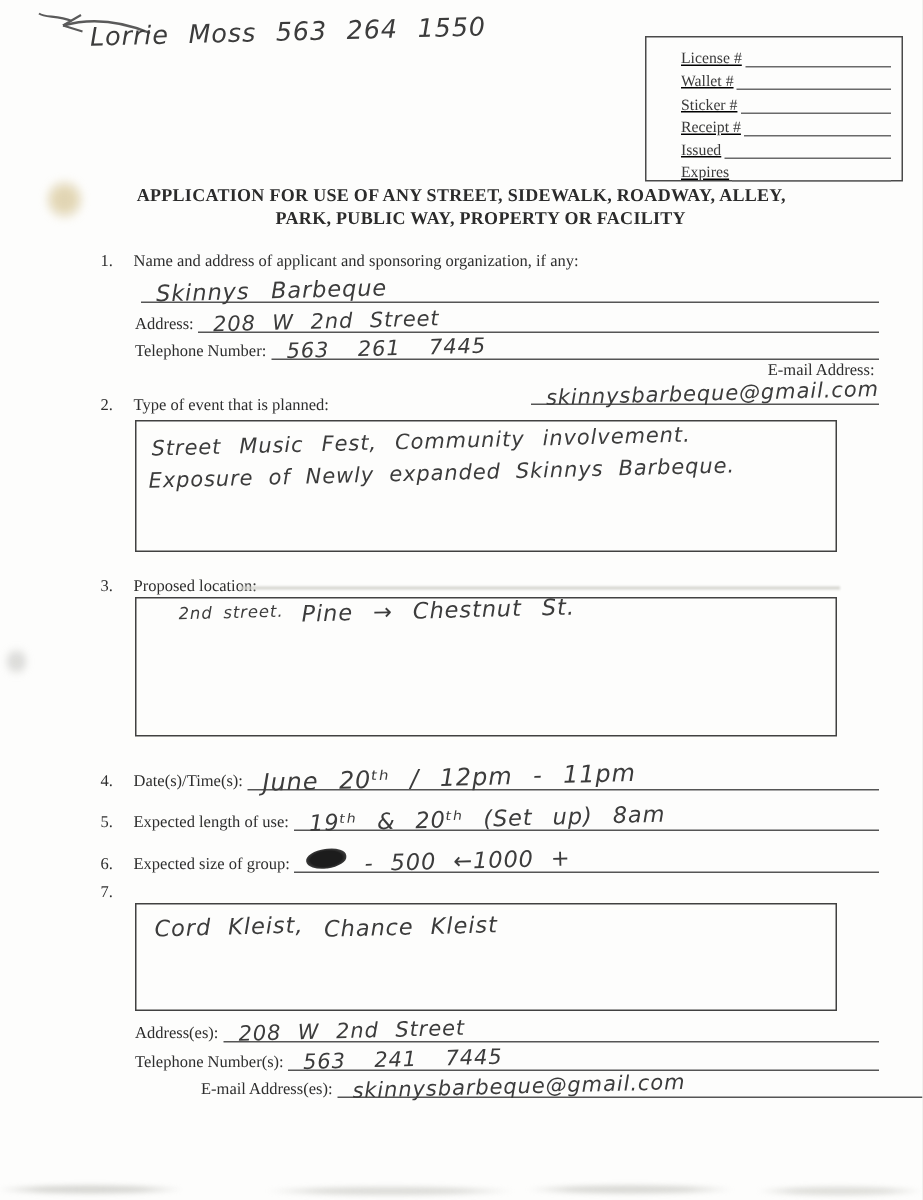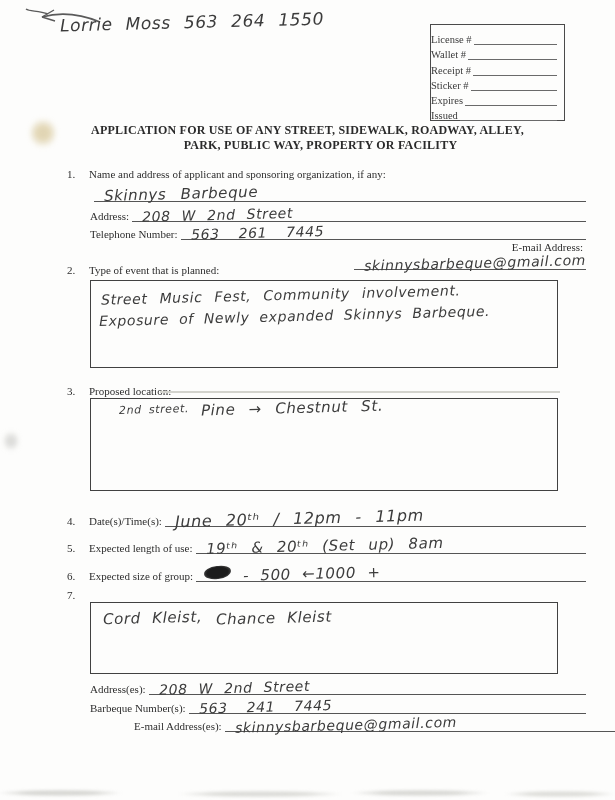--- a/index.html
+++ b/index.html
@@ -9,22 +9,22 @@
     font-family:"Liberation Serif", serif;
   }
   .abs{position:absolute;}
   .hw{
     font-family:"DejaVu Sans", sans-serif; font-style:italic;
     color:#3c3c3c; letter-spacing:0.6px;
   }
   .tilt{display:inline-block; transform:rotate(-1.5deg);}
   
   .license-box{
-    left:430px; top:24px; width:135px; height:97px;
-    border:1.5px solid #4a4a4a; padding:5px 7px 0 0; box-sizing:border-box;
+    left:430px; top:24px; width:172px; height:97px;
+    border:1.5px solid #4a4a4a; padding:5px 7px 0 23px; box-sizing:border-box;text-decoration:underline;
   }
   .lic-row{display:flex; align-items:flex-end; height:15.2px;}
   .lic-label{font-size:10.5px; color:#3a3a3a; white-space:nowrap;}
   .lic-line{flex:1; border-bottom:1px solid #6a6a6a; margin-left:2px; height:12px;}
   
   .city-title{left:0; top:90px; width:615px; text-align:center;
     font-weight:bold; font-size:11.5px; letter-spacing:0.6px; color:#2d2d2d;}
   .form-title{left:0; width:615px; text-align:center; font-weight:bold;
     font-size:12px; letter-spacing:0.2px; color:#2b2b2b;}
   
@@ -71,33 +71,33 @@
   <div class="abs license-box">
     <div class="lic-row">
       <span class="lic-label">License #</span>
       <span class="lic-line"></span>
     </div>
     <div class="lic-row">
       <span class="lic-label">Wallet #</span>
       <span class="lic-line"></span>
     </div>
     <div class="lic-row">
+      <span class="lic-label">Sticker #</span>
+      <span class="lic-line"></span>
+    </div>
+    <div class="lic-row">
       <span class="lic-label">Receipt #</span>
       <span class="lic-line"></span>
     </div>
     <div class="lic-row">
-      <span class="lic-label">Sticker #</span>
+      <span class="lic-label">Issued</span>
       <span class="lic-line"></span>
     </div>
     <div class="lic-row">
       <span class="lic-label">Expires</span>
-      <span class="lic-line"></span>
-    </div>
-    <div class="lic-row">
-      <span class="lic-label">Issued</span>
       <span class="lic-line"></span>
     </div>
   </div>
 
   <div class="abs form-title" style="top:123px;">APPLICATION FOR USE OF ANY STREET, SIDEWALK, ROADWAY, ALLEY,</div>
   <div class="abs form-title" style="top:138px;padding-left:13px;">PARK, PUBLIC WAY, PROPERTY OR FACILITY</div>
 
   <div class="abs item-head" style="left:67px; top:168px; width:510px;">
     <span class="num">1.</span>
     <span>Name and address of applicant and sponsoring organization, if any:</span>
@@ -164,21 +164,21 @@
   <div class="abs box" style="left:90px; top:602px; width:468px; height:72px;">
     <div class="hw hw-lg tilt" style="margin:5px 0 0 12px; word-spacing:6px;">Cord Kleist,</div>
     <div class="hw hw-lg tilt" style="margin:6px 0 0 10px; word-spacing:6px;">Chance Kleist</div>
   </div>
 
   <div class="abs frow" style="left:90px; top:678px; width:496px;">
     <span class="flabel">Address(es):</span>
     <span class="fline"><span class="hw hw-md tilt">208 W 2nd Street</span></span>
   </div>
   <div class="abs frow" style="left:90px; top:697px; width:496px;">
-    <span class="flabel">Barbeque Number(s):</span>
+    <span class="flabel">Telephone Number(s):</span>
     <span class="fline"><span class="hw hw-md tilt" style="word-spacing:14px;">563 241 7445</span></span>
   </div>
   <div class="abs frow" style="left:90px; top:715px; width:496px;margin-left:44px;">
     <span class="flabel">E-mail Address(es):</span>
     <span class="fline"><span class="hw hw-md tilt" style="word-spacing:2px;">skinnysbarbeque@gmail.com</span></span>
   </div>
 
   <div class="abs smudge" style="left:30px; top:118px; width:26px; height:30px; background:radial-gradient(circle, rgba(203,181,120,0.55) 30%, transparent 75%);"></div>
   <div class="abs smudge" style="left:4px; top:430px; width:14px; height:22px; background:radial-gradient(circle, rgba(170,170,165,0.4) 30%, transparent 75%);"></div>
   <div class="abs bottom-band"></div>

